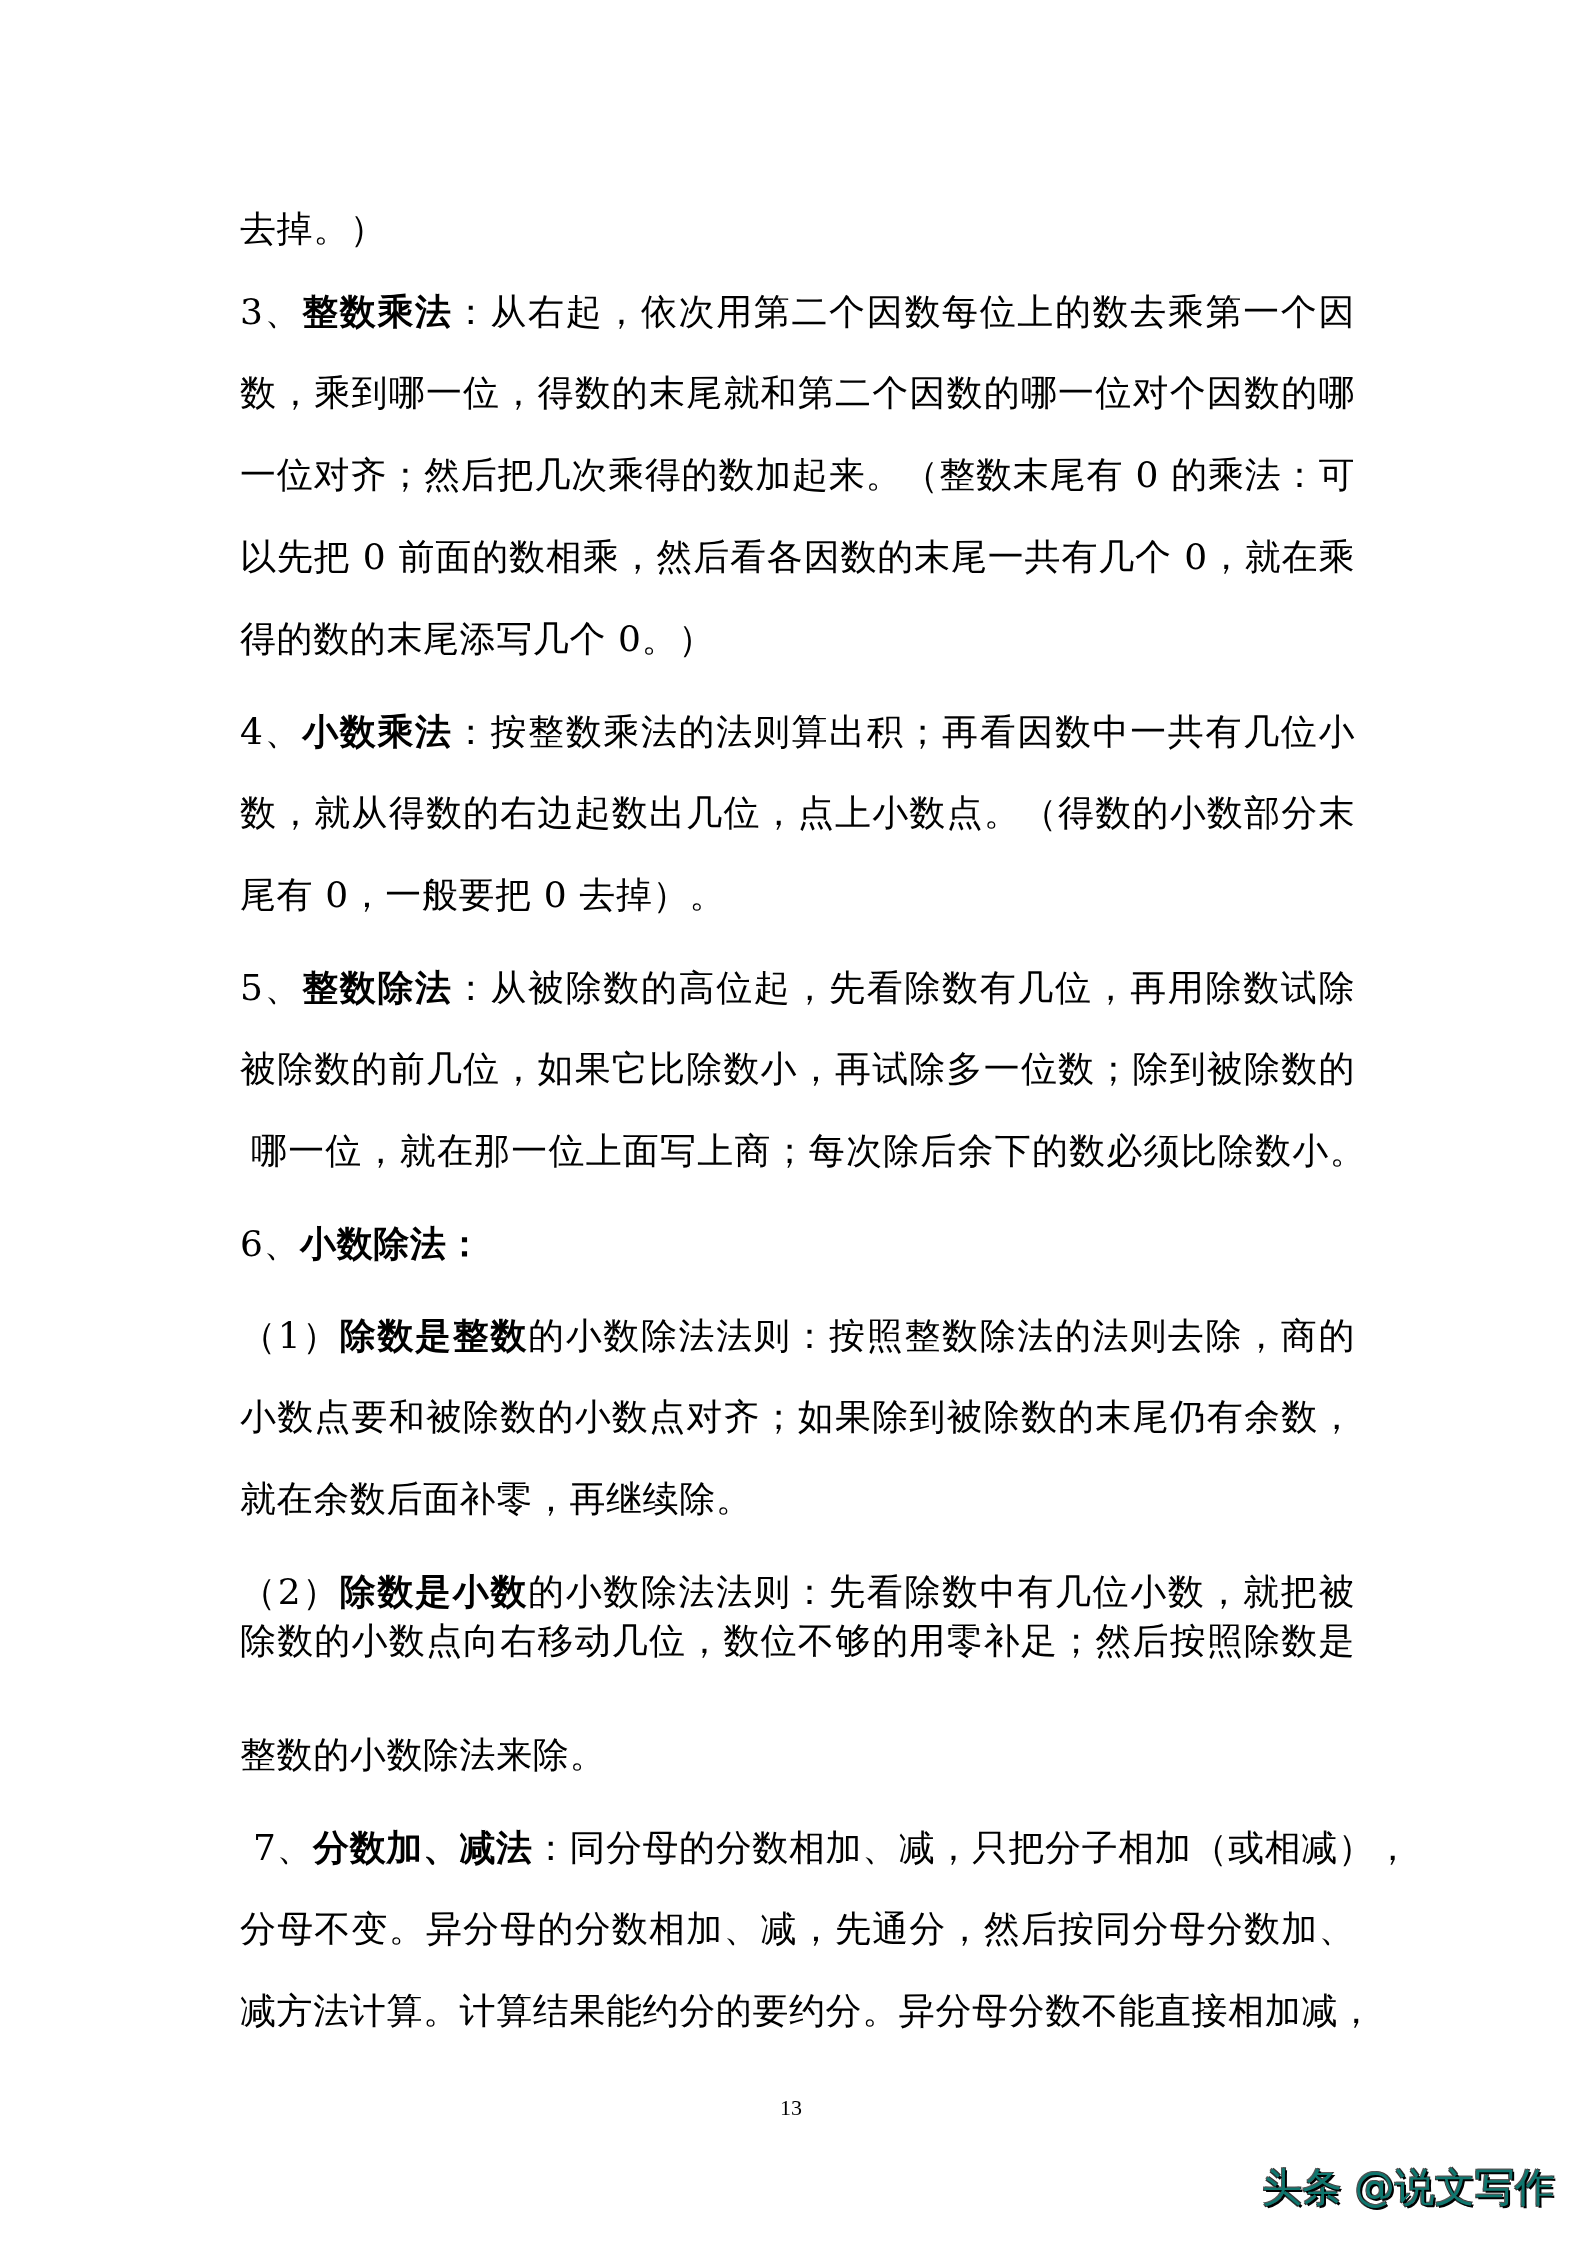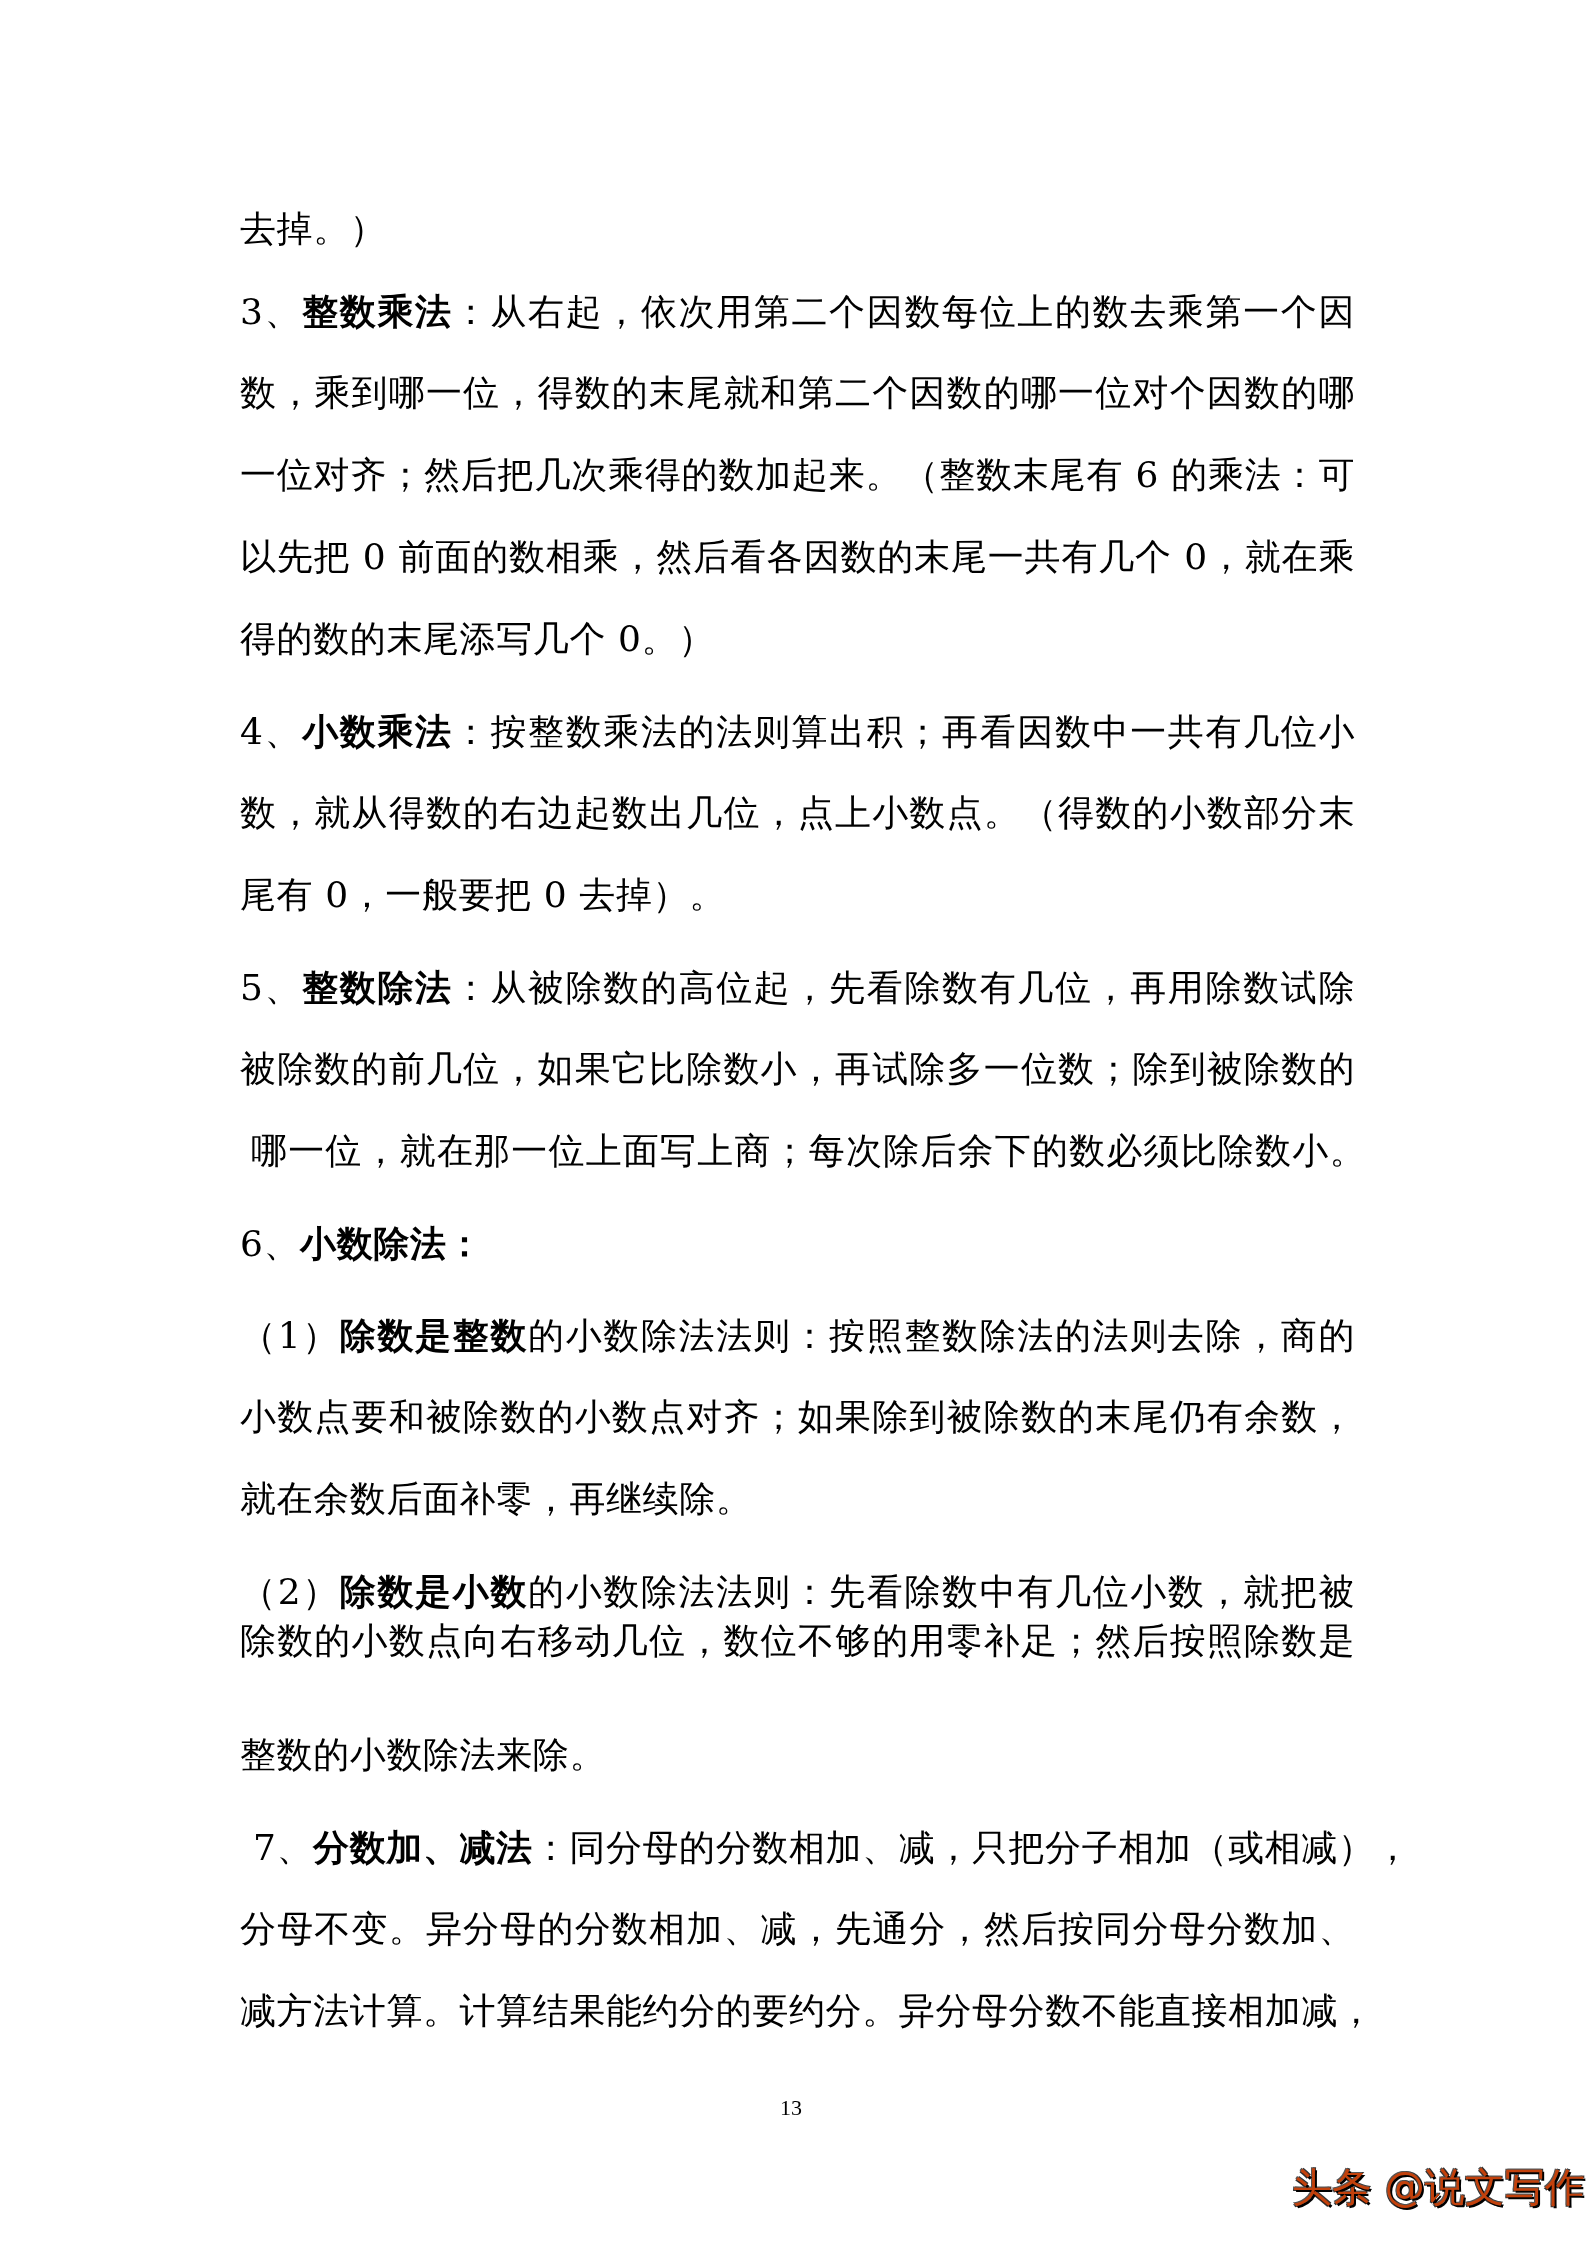--- a/index.html
+++ b/index.html
@@ -6,31 +6,31 @@
   body { width: 1587px; height: 2245px; position: relative; overflow: hidden;
          font-family: "DejaVu Serif", "Liberation Serif", serif; color: #000; }
   .page { position: absolute; left: 240px; top: 0; width: 1120px; }
   .line { position: absolute; left: 0; height: 82px; line-height: 82px;
           font-size: 36px; white-space: nowrap; letter-spacing: 0.6px; }
   .line.justify { width: 1115px; text-align: justify; text-align-last: justify; }
   .b { font-weight: bold; }
   .page-number { position: absolute; left: 780px; top: 2095px; font-size: 22px;
                  font-family: "Liberation Serif", serif; }
   .watermark { position: absolute; left: 1262px; top: 2160px; font-size: 40px;
-               font-family: "DejaVu Sans", sans-serif; color: #c2410c;
-               text-shadow: 2px 2px 0 #000, -1px -1px 0 #555, 1px -1px 0 #333, -1px 1px 0 #333; margin-left: 30px; }
+               font-family: "DejaVu Sans", sans-serif; color: #0f766e;
+               text-shadow: 2px 2px 0 #000, -1px -1px 0 #555, 1px -1px 0 #333, -1px 1px 0 #333; }
 </style>
 </head>
 <body>
 
 <div class="page" id="page">
     <div class="line" style="top: 188px;"><span>去掉。）</span></div>
     <div class="line justify" style="top: 270px;"><span>3、</span><span class="b">整数乘法</span><span>：从右起，依次用第二个因数每位上的数去乘第一个因</span></div>
     <div class="line justify" style="top: 352px;"><span>数，乘到哪一位，得数的末尾就和第二个因数的哪一位对个因数的哪</span></div>
-    <div class="line justify" style="top: 434px;"><span>一位对齐；然后把几次乘得的数加起来。（整数末尾有 6 的乘法：可</span></div>
+    <div class="line justify" style="top: 434px;"><span>一位对齐；然后把几次乘得的数加起来。（整数末尾有 0 的乘法：可</span></div>
     <div class="line justify" style="top: 516px;"><span>以先把 0 前面的数相乘，然后看各因数的末尾一共有几个 0，就在乘</span></div>
     <div class="line" style="top: 598px;"><span>得的数的末尾添写几个 0。）</span></div>
     <div class="line justify" style="top: 690px;"><span>4、</span><span class="b">小数乘法</span><span>：按整数乘法的法则算出积；再看因数中一共有几位小</span></div>
     <div class="line justify" style="top: 772px;"><span>数，就从得数的右边起数出几位，点上小数点。（得数的小数部分末</span></div>
     <div class="line" style="top: 854px;"><span>尾有 0，一般要把 0 去掉）。</span></div>
     <div class="line justify" style="top: 946px;"><span>5、</span><span class="b">整数除法</span><span>：从被除数的高位起，先看除数有几位，再用除数试除</span></div>
     <div class="line justify" style="top: 1028px;"><span>被除数的前几位，如果它比除数小，再试除多一位数；除到被除数的</span></div>
     <div class="line justify" style="top: 1110px; margin-left: 11px;"><span>哪一位，就在那一位上面写上商；每次除后余下的数必须比除数小。</span></div>
     <div class="line" style="top: 1202px;"><span>6、</span><span class="b">小数除法：</span></div>
     <div class="line justify" style="top: 1294px;"><span>（1）</span><span class="b">除数是整数</span><span>的小数除法法则：按照整数除法的法则去除，商的</span></div>

